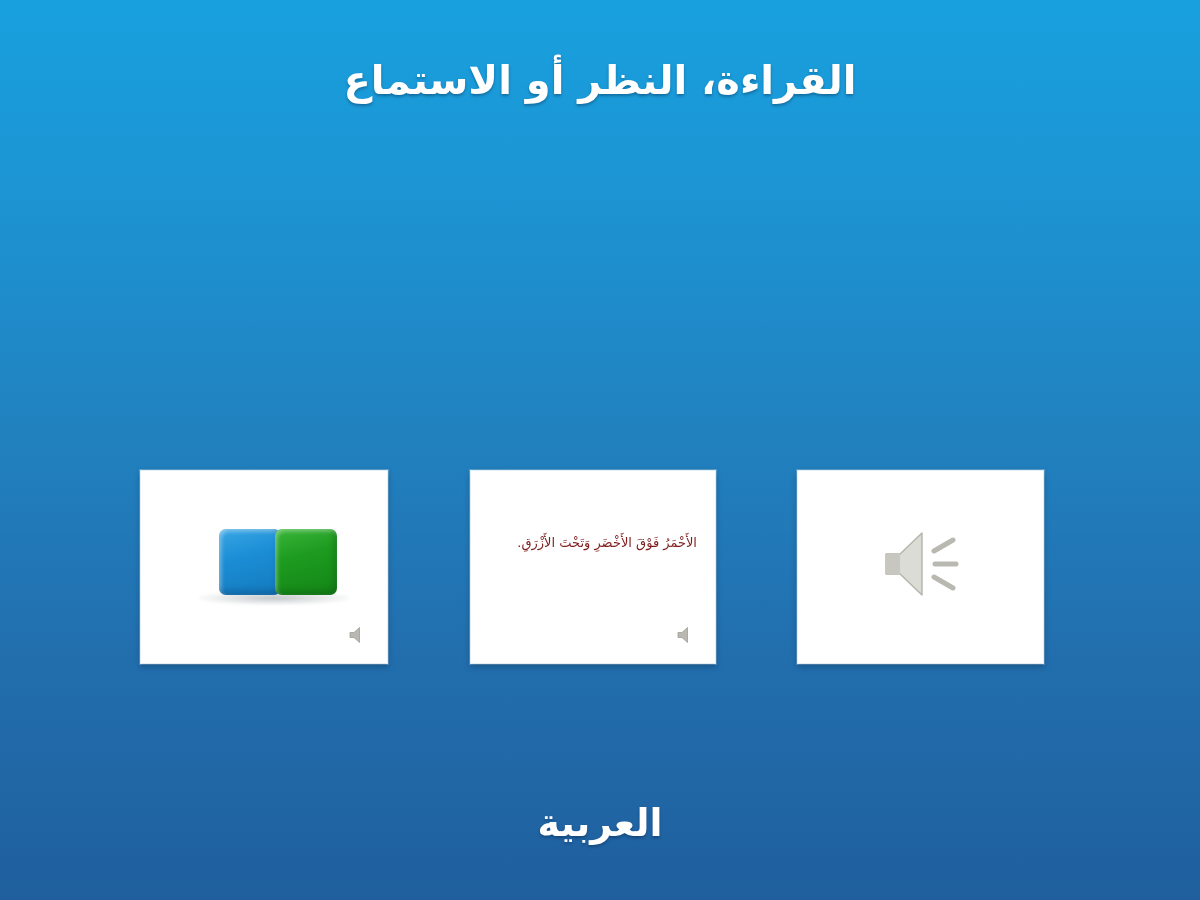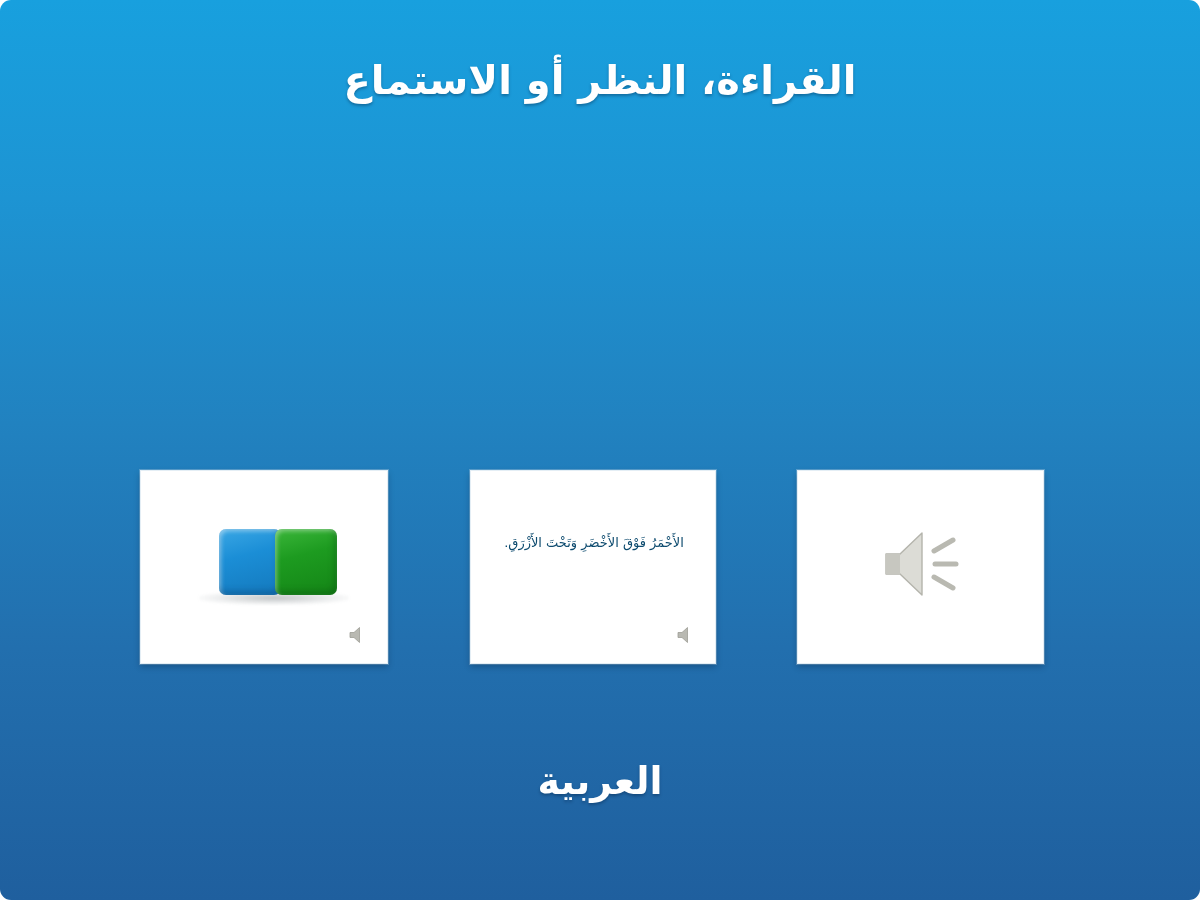--- a/index.html
+++ b/index.html
@@ -18,21 +18,20 @@
     position: relative;
     width: 1200px;
     height: 900px;
     background: linear-gradient(180deg,
         #18a0de 0%,
         #1d94d3 22%,
         #2182c0 47%,
         #226fae 72%,
         #1f5f9e 100%);
     overflow: hidden;
-    border-radius: 11px;
   }
 
   
   .heading {
     position: absolute;
     left: 0;
     width: 1200px;
     text-align: center;
     color: #ffffff;
     font-weight: bold;
@@ -51,21 +50,21 @@
 
   .heading-secondary {
     top: 283px;
     font-size: 41px;
     line-height: 58px;
     letter-spacing: 0.5px;
   }
 
   .footer-label {
     position: absolute;
-    top: 754px;
+    top: 796px;
     left: 0;
     width: 1200px;
     text-align: center;
     color: #ffffff;
     font-weight: bold;
     font-size: 38px;
     line-height: 54px;
     direction: rtl;
     unicode-bidi: isolate;
     text-shadow: 0 2px 3px rgba(0, 30, 60, 0.35);
@@ -135,24 +134,24 @@
     box-shadow: inset -3px -4px 6px rgba(0, 50, 10, 0.26),
                 inset 2px 2px 4px rgba(255, 255, 255, 0.40);
   }
 
   
   .card-sentence {
     position: absolute;
     top: 62px;
     left: 20px;
     width: 206px;
-    text-align: center;
+    text-align: right;
     direction: rtl;
     unicode-bidi: isolate;
-    color: #0c4a6e;
+    color: #7f1d1d;
     font-size: 13px;
     line-height: 19px;
     font-family: "DejaVu Sans", "Liberation Sans", sans-serif;
   }
 
   
   .speaker-small {
     position: absolute;
     right: 18px;
     bottom: 18px;

